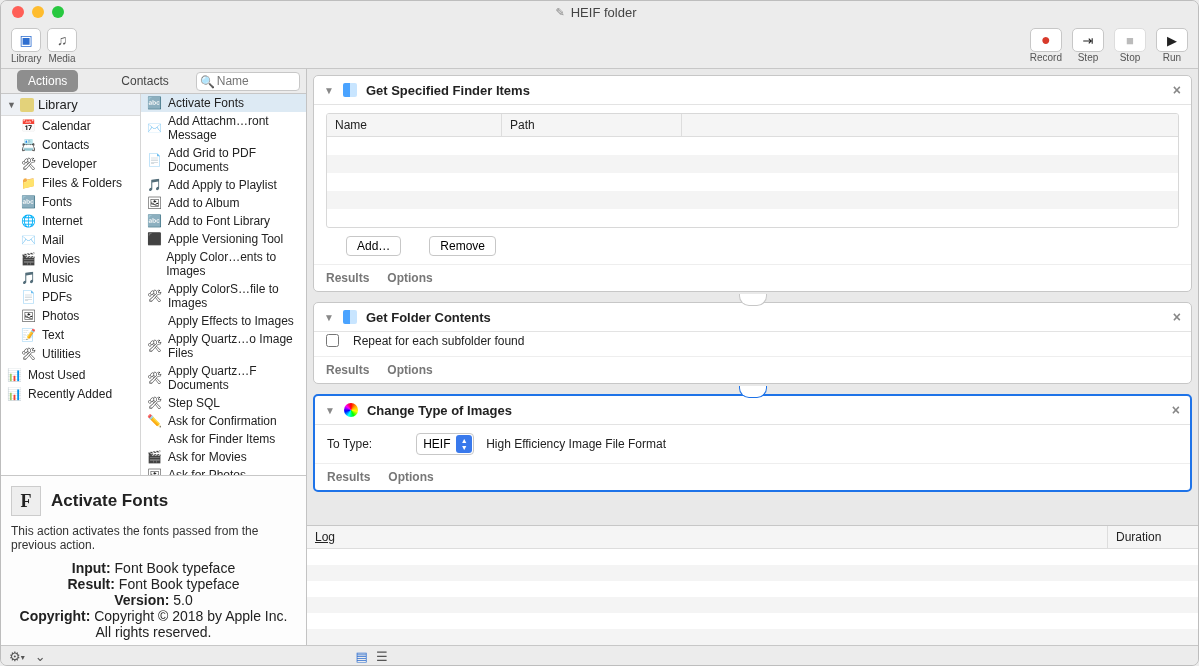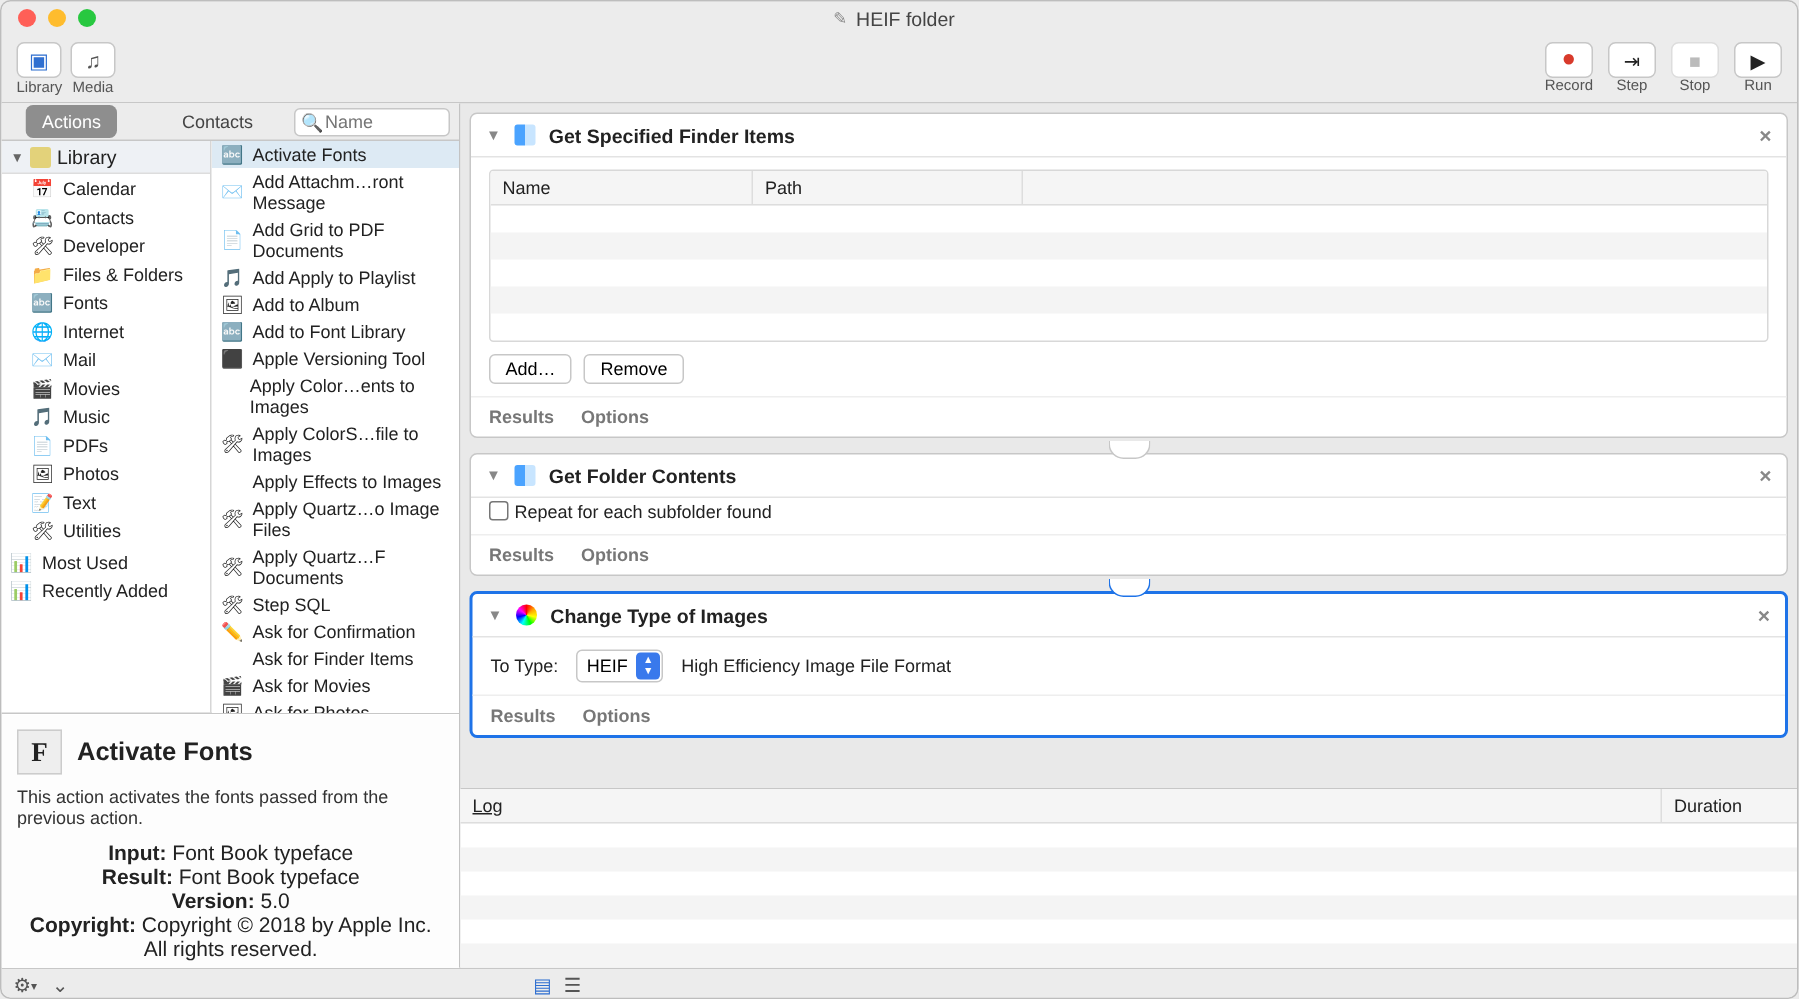--- a/index.html
+++ b/index.html
@@ -80,27 +80,27 @@
 
   
   .finder-table{ border:1px solid #d8d8d8; border-radius:3px; overflow:hidden; margin-bottom:8px;}
   .ft-head{ display:flex; background:#f5f5f5; border-bottom:1px solid #ddd; font-size:12px;}
   .ft-head .cell{ padding:4px 8px; border-right:1px solid #ddd;}
   .ft-head .cell:last-child{border-right:none;}
   .ft-body{ height:90px; }
   .ft-body .stripe{ height:18px; }
   .ft-body .stripe:nth-child(even){ background:#f4f4f4;}
   .btnrow{ display:flex; gap:8px;}
-  .mac-btn{ border:1px solid #c7c7c7; background:#fff; border-radius:4px; padding:2px 10px; font-size:12px;}
-
-  .checkbox-row{ display:flex; align-items:flex-start; gap:4px; padding:2px 12px 8px 12px; font-size:12px;}
+  .mac-btn{ border:1px solid #c7c7c7; background:#fff; border-radius:4px; padding:2px 10px; font-size:12px;margin-left:20px;}
+
+  .checkbox-row{ display:flex; align-items:flex-start; gap:14px; padding:2px 12px 8px 12px; font-size:12px;}
   .checkbox-row input{ width:13px; height:13px;}
 
   .typerow{ display:flex; align-items:center; gap:12px; font-size:12px;}
-  .typerow select{ height:22px; border:1px solid #c7c7c7; border-radius:4px; background:#fff; font-size:12px; padding:0 22px 0 6px; appearance:none;}
+  .typerow select{ height:22px; border:1px solid #c7c7c7; border-radius:4px; background:#fff; font-size:12px; padding:0 22px 0 6px; appearance:none;margin-left:32px;}
   .sel-wrap{position:relative;}
   .sel-wrap .arrows{ position:absolute; right:2px; top:2px; width:16px; height:18px; background:#3979ec; border-radius:3px; color:#fff; display:flex; flex-direction:column; align-items:center; justify-content:center; font-size:7px; line-height:7px;}
 
   
   .connector{ display:flex; justify-content:center; margin:-14px 0 -4px 0;}
   .notch{ width:28px; height:12px; background:#fff; border:1px solid #c7c7c7; border-top:none; border-radius:0 0 10px 10px;}
   .notch.blue{ border-color:#1e73e8;}
 
   
   .logpanel{ border-top:1px solid #c7c7c7; background:#fff;}

